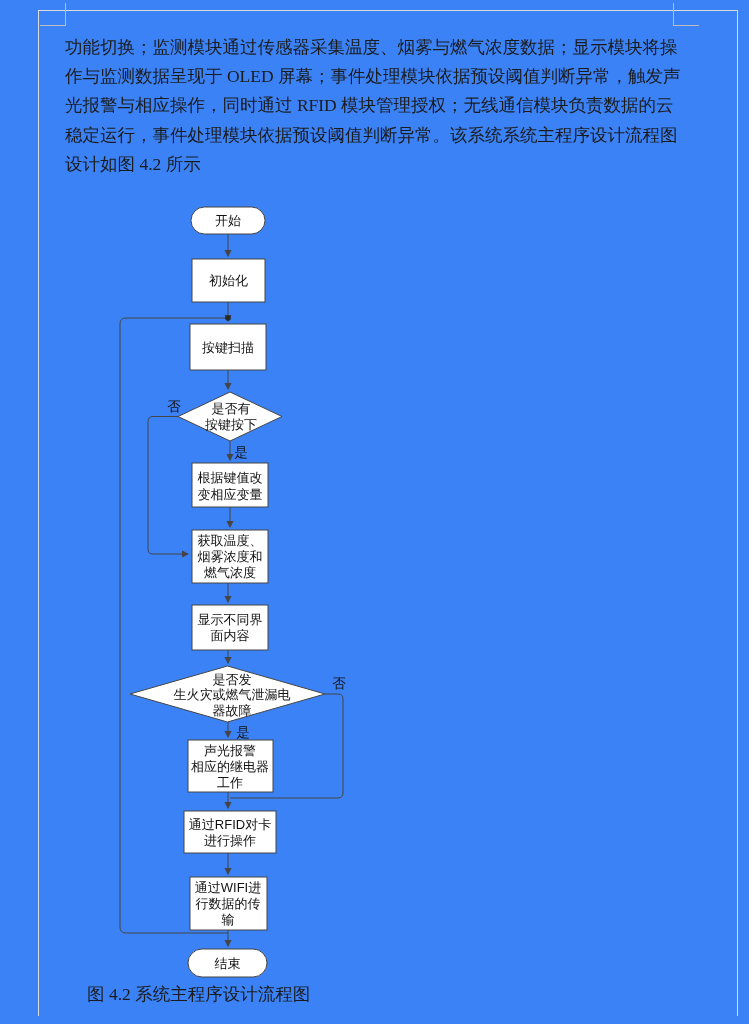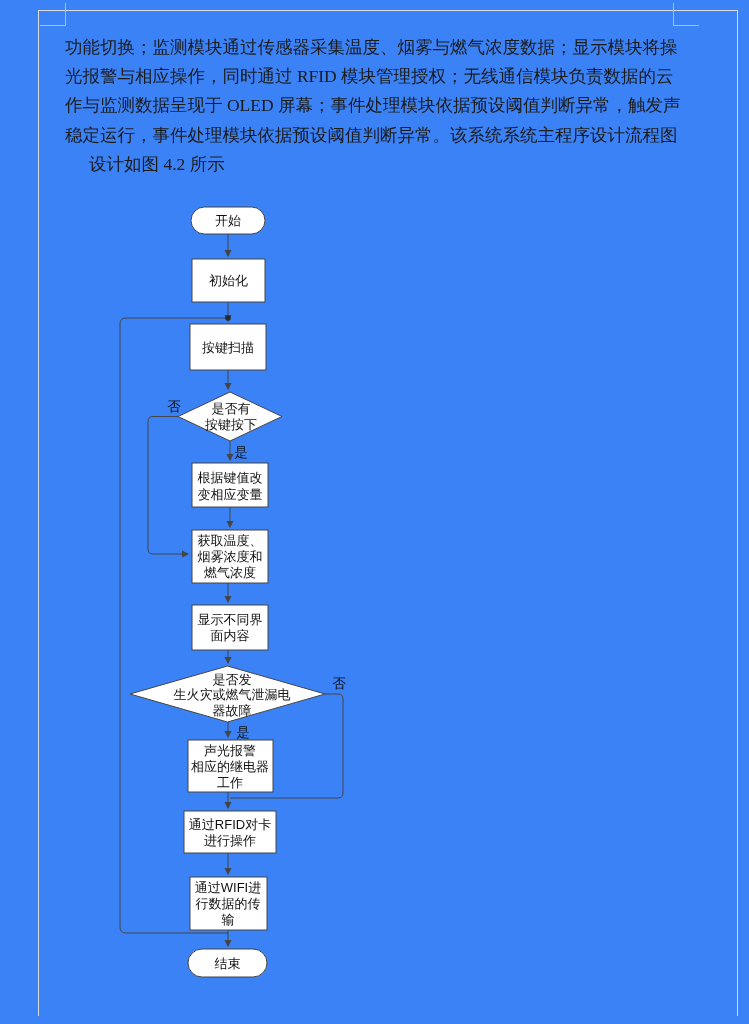--- a/index.html
+++ b/index.html
@@ -18,21 +18,21 @@
   .mark-tr{left:673px;top:3px;border-left:1px solid #bdbdbd;border-bottom:1px solid #bdbdbd;}
   
   .para{
     position:absolute;left:65px;top:33px;width:608px;
     font-size:17.5px;color:#1b1b1b;
   }
   .tline{
     height:29.2px;line-height:29.2px;white-space:nowrap;
     text-align:justify;text-align-last:justify;
   }
-  .tline.last{text-align-last:left;margin-left:24px;}
+  .tline.last{text-align-last:left;}
   
   #fc{position:absolute;left:0;top:0;}
   .shape{fill:#ffffff;stroke:#454545;stroke-width:1;}
   .edge{fill:none;stroke:#454545;stroke-width:1;}
   .nt{
     font-family:"Liberation Sans","DejaVu Sans",sans-serif;
     font-size:13px;fill:#111111;text-anchor:middle;
   }
   .el{
     font-family:"Liberation Sans","DejaVu Sans",sans-serif;
@@ -49,22 +49,22 @@
 <div id="page">
 
   <div class="sheet-edge edge-left"></div>
   <div class="sheet-edge edge-top"></div>
   <div class="sheet-edge edge-right"></div>
   <div class="mark mark-tl"></div>
   <div class="mark mark-tr"></div>
 
   <div class="para">
     <div class="tline">功能切换；监测模块通过传感器采集温度、烟雾与燃气浓度数据；显示模块将操</div>
+    <div class="tline">作与监测数据呈现于 OLED 屏幕；事件处理模块依据预设阈值判断异常，触发声</div>
     <div class="tline">光报警与相应操作，同时通过 RFID 模块管理授权；无线通信模块负责数据的云</div>
-    <div class="tline">作与监测数据呈现于 OLED 屏幕；事件处理模块依据预设阈值判断异常，触发声</div>
     <div class="tline">稳定运行，事件处理模块依据预设阈值判断异常。该系统系统主程序设计流程图</div>
     <div class="tline last">设计如图 4.2 所示</div>
   </div>
 
   <svg id="fc" width="749" height="1024" viewBox="0 0 749 1024">
     <defs>
       <marker id="arr" viewBox="0 0 10 10" refX="8.5" refY="5" markerWidth="7.5" markerHeight="7.5" orient="auto-start-reverse">
         <path d="M0,0 L10,5 L0,10 z" fill="#454545"></path>
       </marker>
     </defs>
@@ -132,13 +132,14 @@
 
     <rect class="shape" x="188" y="949" width="79" height="28" rx="14" ry="14"></rect>
     <text class="nt" x="227.5" y="967.5">结束</text>
 
     <text class="el" x="174" y="411">否</text>
     <text class="el" x="241" y="457">是</text>
     <text class="el" x="339" y="688">否</text>
     <text class="el" x="243" y="737">是</text>
   </svg>
 
+  <div class="caption">图 4.2 系统主程序设计流程图</div>
 </div>
 
 </body></html>

